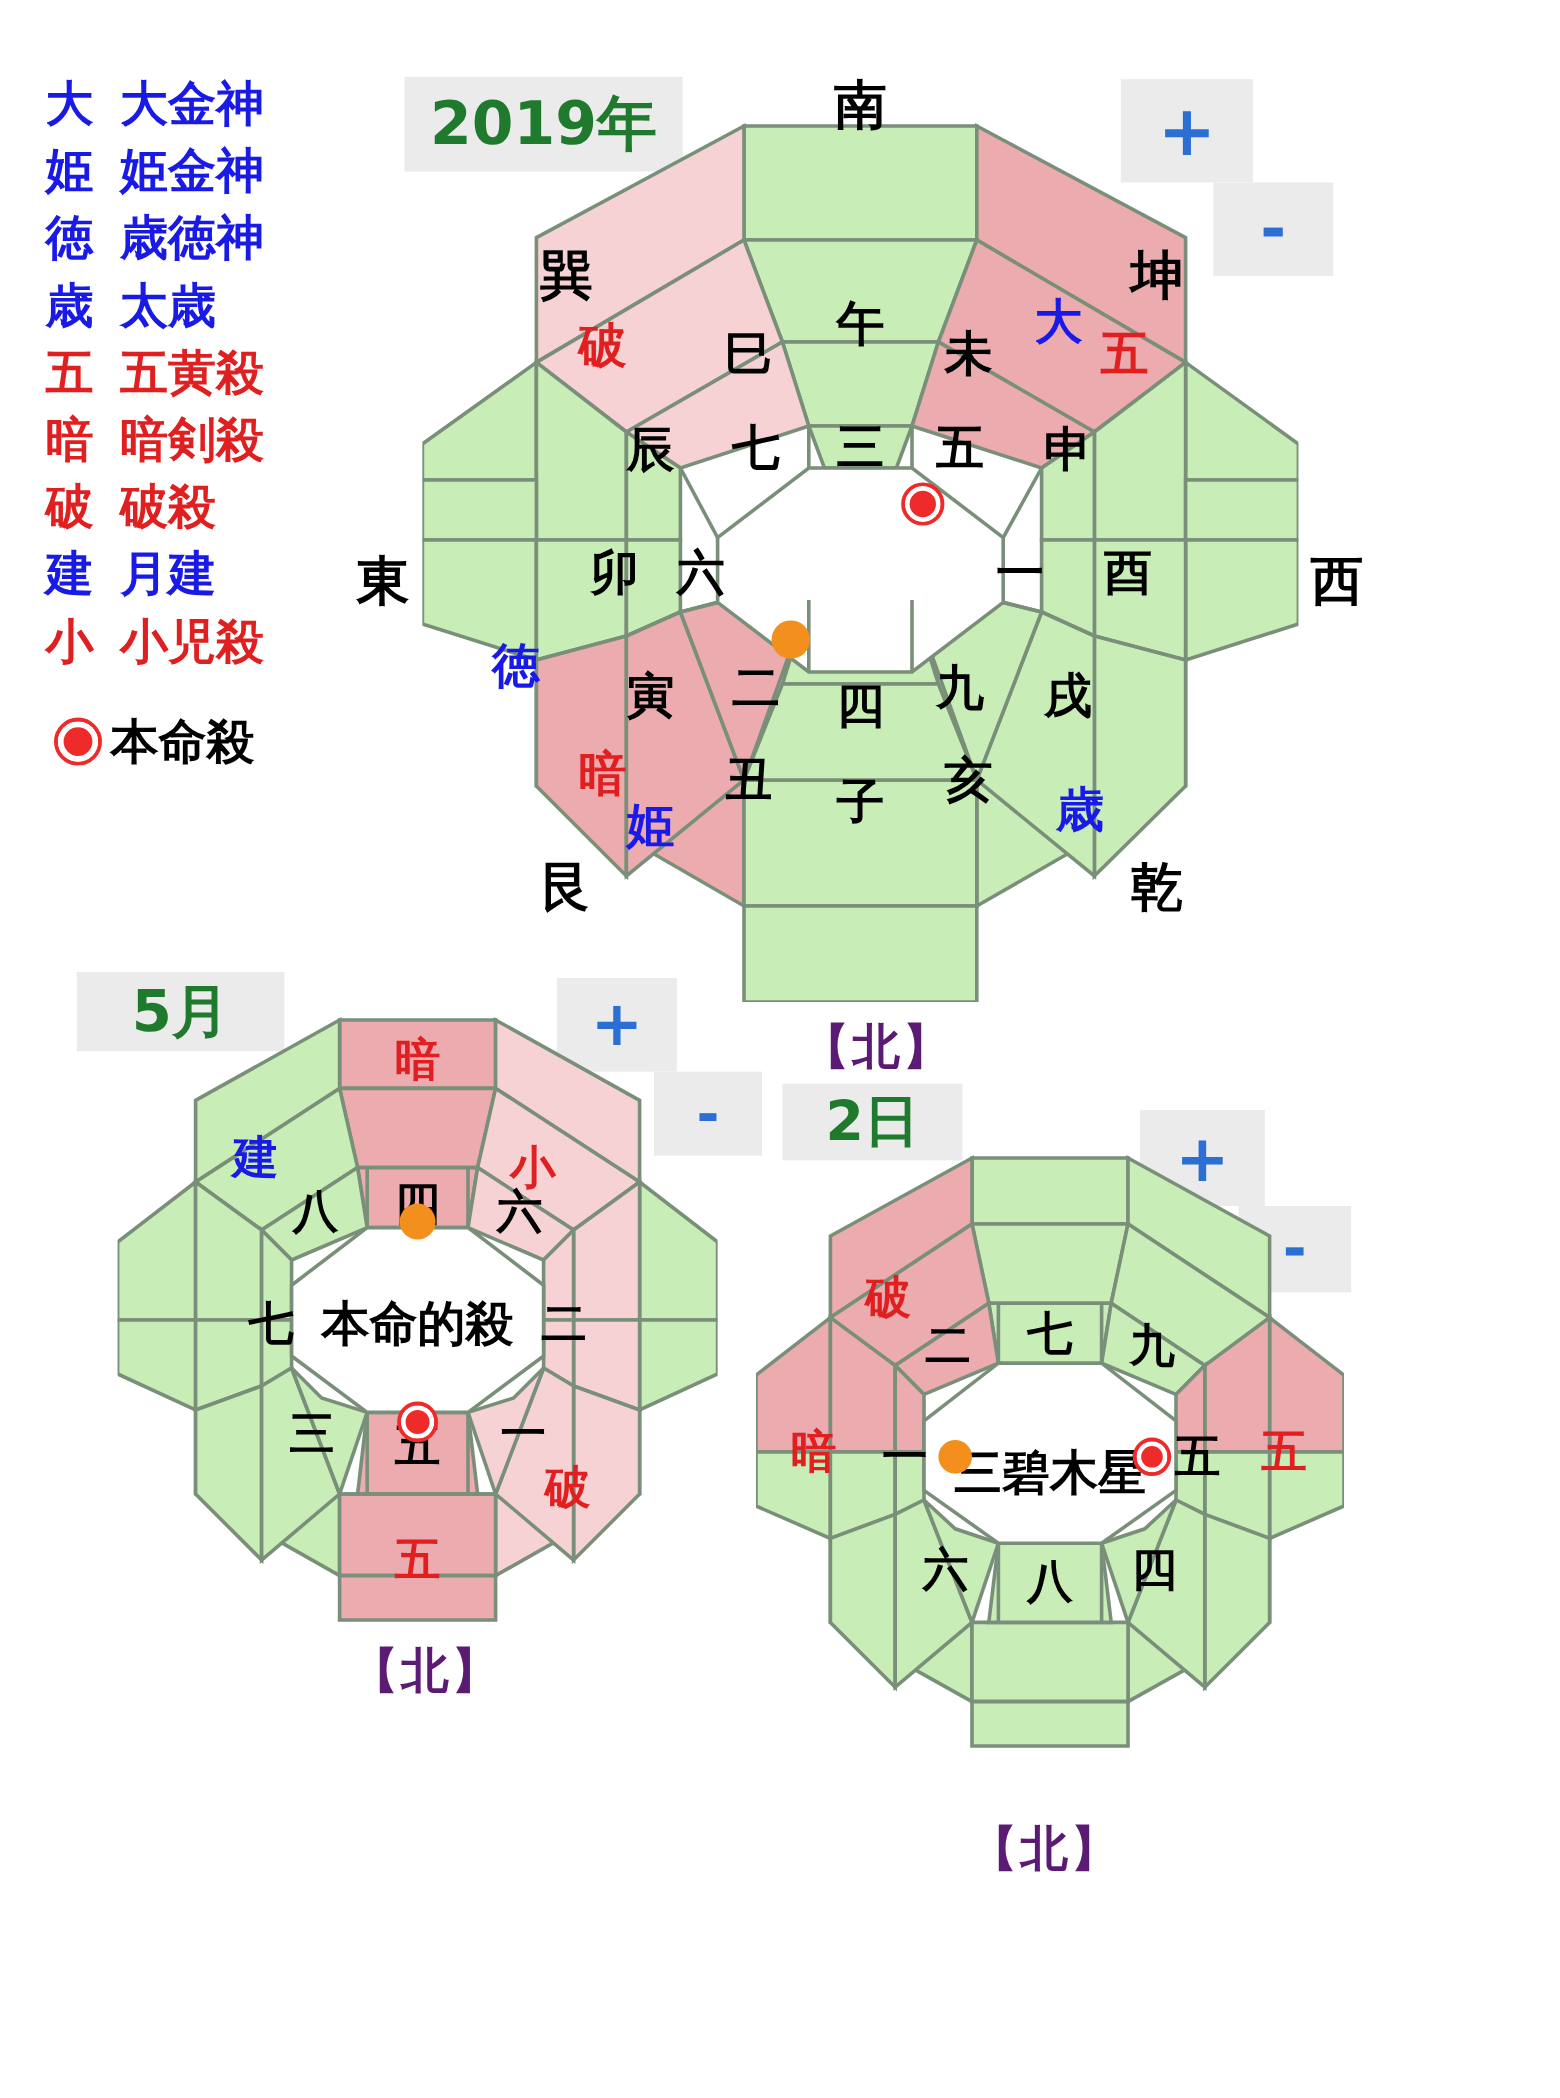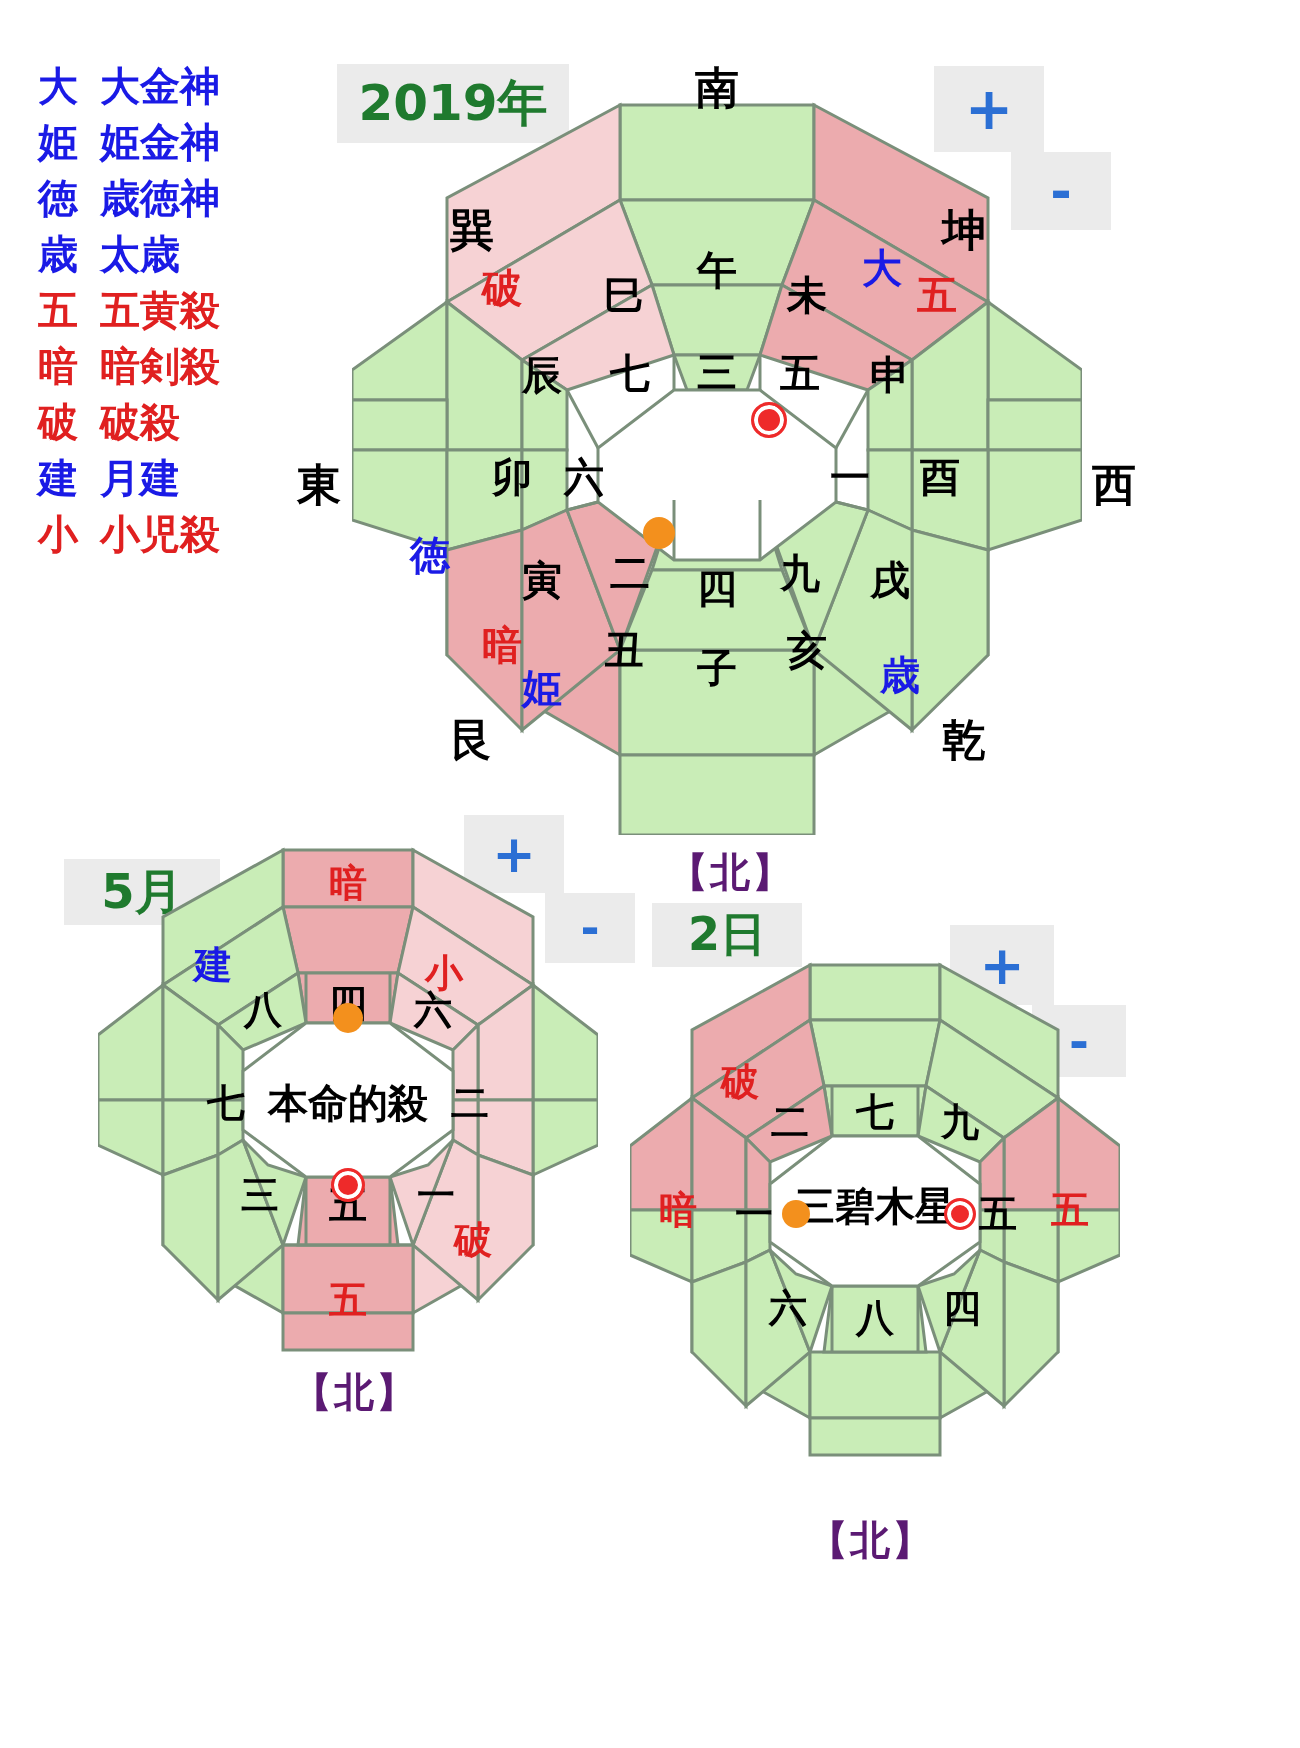--- a/index.html
+++ b/index.html
@@ -88,20 +88,26 @@
     <span class="key blue">建</span>
     <span class="txt blue">月建</span>
   </div>
   <div class="legend-row">
     <span class="key red">小</span>
     <span class="txt red">小児殺</span>
   </div>
 
   <div style="height:26px;"></div>
 
+  <div class="legend-mark">
+    <span class="mk">
+        <span class="dot-honmei"></span>
+      </span>
+    <span>本命殺</span>
+  </div>
 </div>
 
 <div class="abs badge" style="left:337px;top:64px;width:232px;height:79px;font-size:50px;">2019年</div>
 
 <div class="abs plusbox" style="left:934px;top:66px;width:110px;height:86px;font-size:58px;">+</div>
 <div class="abs minusbox" style="left:1011px;top:152px;width:100px;height:78px;font-size:52px;">-</div>
 
 <div class="chart" id="year" style="left:352px;top:90px;width:730px;height:745px;">
   <svg width="730" height="745" viewBox="0 0 730 745">
     <defs>
@@ -213,21 +219,21 @@
   <span class="lbl red" style="left:150px;top:555px;font-size:40px;">暗</span>
   <span class="lbl blue" style="left:190px;top:598px;font-size:40px;">姫</span>
   <span class="lbl blue" style="left:548px;top:585px;font-size:40px;">歳</span>
 
   <span class="dot honmei" style="left:417px;top:330px;width:30px;height:30px;"></span>
   <span class="dot teki" style="left:307px;top:443px;width:32px;height:32px;"></span>
 </div>
 
 <div class="abs north-label" style="left:668px;top:845px;">【北】</div>
 
-<div class="abs badge" style="left:64px;top:859px;width:156px;height:66px;font-size:48px;text-align:right;">5月</div>
+<div class="abs badge" style="left:64px;top:810px;width:173px;height:66px;font-size:48px;text-align:right;">5月</div>
 
 <div class="abs plusbox" style="left:464px;top:815px;width:100px;height:78px;font-size:52px;">+</div>
 <div class="abs minusbox" style="left:545px;top:893px;width:90px;height:70px;font-size:46px;">-</div>
 
 <div class="chart" id="month" style="left:98px;top:845px;width:500px;height:510px;">
   <svg width="500" height="510" viewBox="0 0 500 510">
     <defs>
       <style>
         .mg{fill:#c9edb7;stroke:#7a8f7a;stroke-width:3;}
         .mp{fill:#f6d2d4;stroke:#7a8f7a;stroke-width:3;}
@@ -365,21 +371,21 @@
 
     <polygon class="dw" points="202,176 288,176 350,224 350,282 288,326 202,326 140,282 140,224"></polygon>
     <g stroke="#7a8f7a" stroke-width="3" fill="none">
       <line x1="202" y1="176" x2="202" y2="126"></line>
       <line x1="288" y1="176" x2="288" y2="126"></line>
       <line x1="202" y1="326" x2="202" y2="392"></line>
       <line x1="288" y1="326" x2="288" y2="392"></line>
     </g>
   </svg>
 
-  <span class="lbl" style="left:245px;top:246px;font-size:40px;">三碧木星</span>
+  <span class="lbl" style="left:245px;top:267px;font-size:40px;">三碧木星</span>
 
   <span class="lbl" style="left:245px;top:152px;font-size:38px;">七</span>
   <span class="lbl" style="left:330px;top:162px;font-size:38px;">九</span>
   <span class="lbl" style="left:368px;top:254px;font-size:38px;">五</span>
   <span class="lbl" style="left:332px;top:348px;font-size:38px;">四</span>
   <span class="lbl" style="left:245px;top:358px;font-size:38px;">八</span>
   <span class="lbl" style="left:158px;top:348px;font-size:38px;">六</span>
   <span class="lbl" style="left:124px;top:254px;font-size:38px;">一</span>
   <span class="lbl" style="left:160px;top:162px;font-size:38px;">二</span>
 

